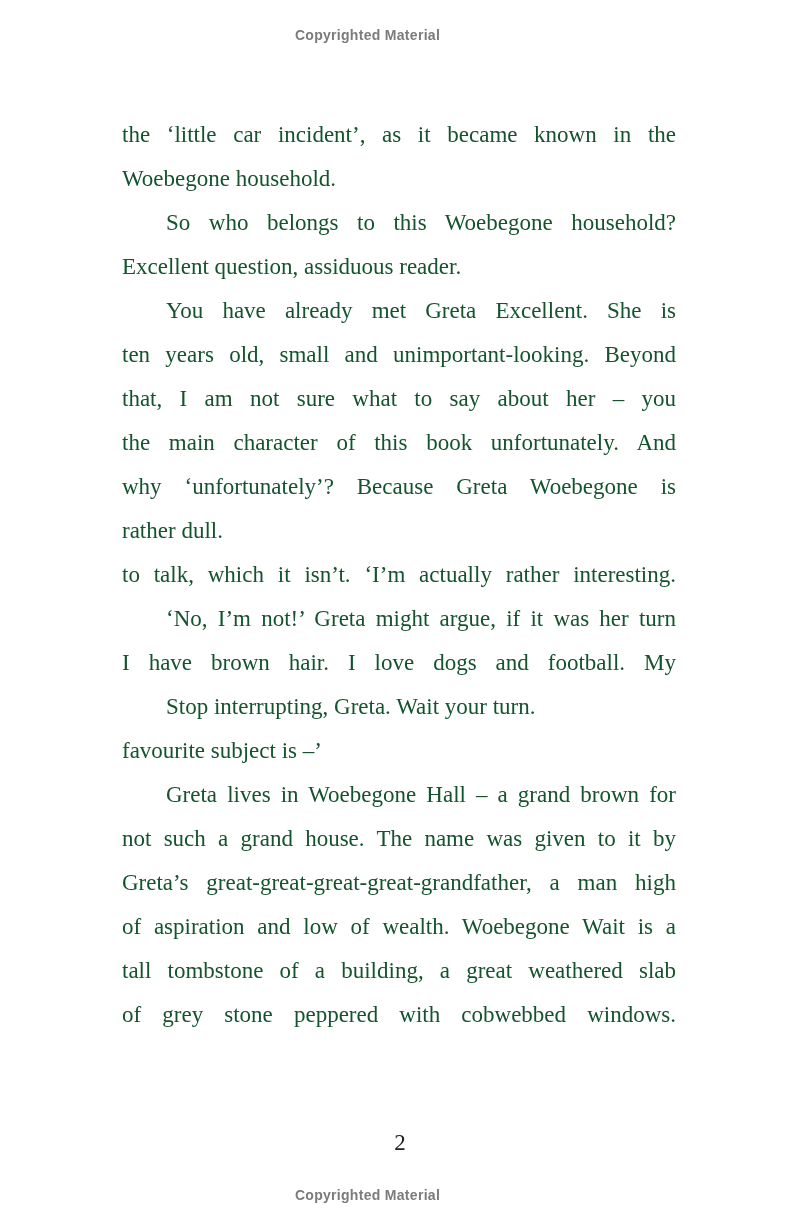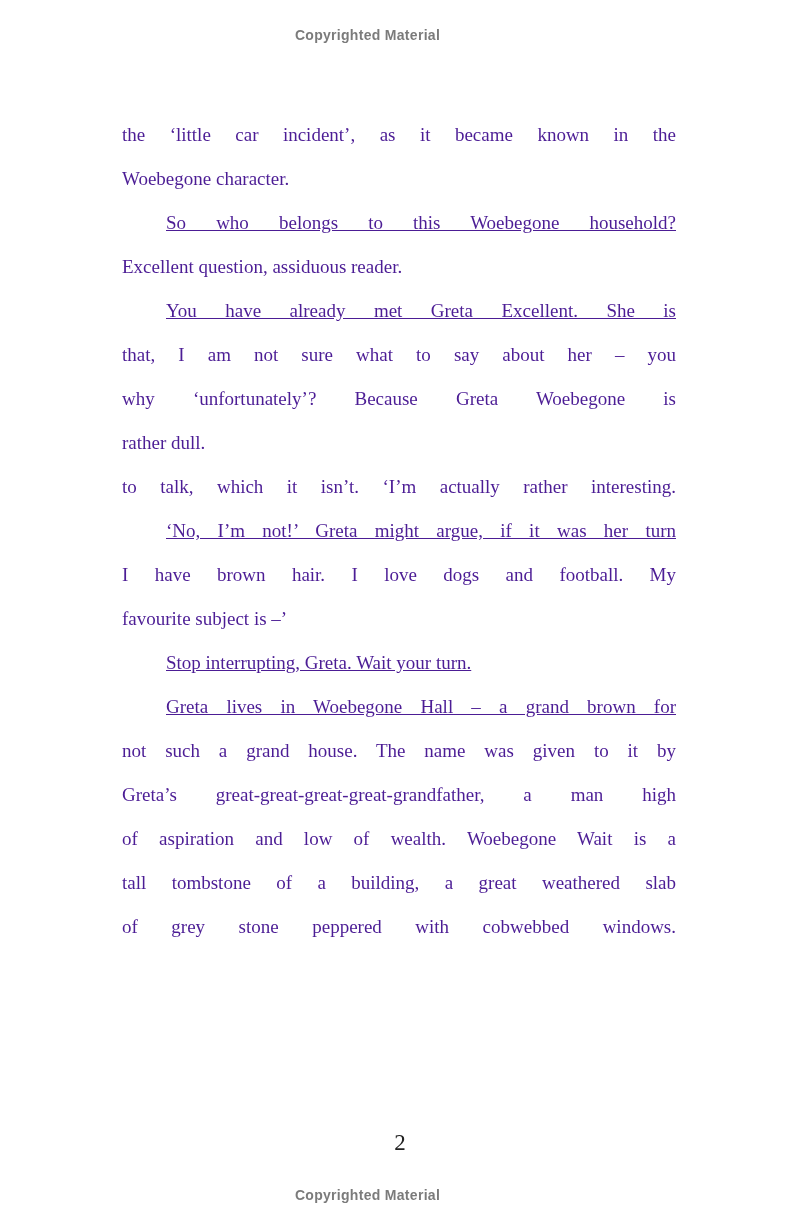--- a/index.html
+++ b/index.html
@@ -33,26 +33,26 @@
     left: 122px;
     top: 113px;
     width: 554px;
   }
   .line {
     box-sizing: border-box;
     width: 554px;
     height: 44px;
     line-height: 44px;
     overflow: hidden;
-    font-size: 19px;
-    color: #4c1d95;
+    font-size: 23px;
+    color: #14532d;
     white-space: normal;
     text-align: left;
   }
-  .line.i { padding-left: 44px; text-decoration: underline; }
+  .line.i { padding-left: 44px; }
   .line.j { text-align: justify; }
   .line.j::after {
     content: "";
     display: inline-block;
     width: 100%;
     height: 0;
   }
   .page-number {
     position: absolute;
     left: 0;
@@ -66,32 +66,34 @@
 </style>
 </head>
 <body>
 
 <div class="page">
 
   <div class="watermark top">Copyrighted Material</div>
 
   <div class="text-block">
     <div class="line j">the ‘little car incident’, as it became known in the</div>
-    <div class="line">Woebegone character.</div>
+    <div class="line">Woebegone household.</div>
     <div class="line i j">So who belongs to this Woebegone household?</div>
     <div class="line">Excellent question, assiduous reader.</div>
     <div class="line i j">You have already met Greta Excellent. She is</div>
+    <div class="line j">ten years old, small and unimportant-looking. Beyond</div>
     <div class="line j">that, I am not sure what to say about her – you</div>
+    <div class="line j">the main character of this book unfortunately. And</div>
     <div class="line j">why ‘unfortunately’? Because Greta Woebegone is</div>
     <div class="line">rather dull.</div>
     <div class="line j">to talk, which it isn’t. ‘I’m actually rather interesting.</div>
     <div class="line i j">‘No, I’m not!’ Greta might argue, if it was her turn</div>
     <div class="line j">I have brown hair. I love dogs and football. My</div>
+    <div class="line i">Stop interrupting, Greta. Wait your turn.</div>
     <div class="line">favourite subject is –’</div>
-    <div class="line i">Stop interrupting, Greta. Wait your turn.</div>
     <div class="line i j">Greta lives in Woebegone Hall – a grand brown for</div>
     <div class="line j">not such a grand house. The name was given to it by</div>
     <div class="line j">Greta’s great-great-great-great-grandfather, a man high</div>
     <div class="line j">of aspiration and low of wealth. Woebegone Wait is a</div>
     <div class="line j">tall tombstone of a building, a great weathered slab</div>
     <div class="line j">of grey stone peppered with cobwebbed windows.</div>
   </div>
 
   <div class="page-number">2</div>
 

